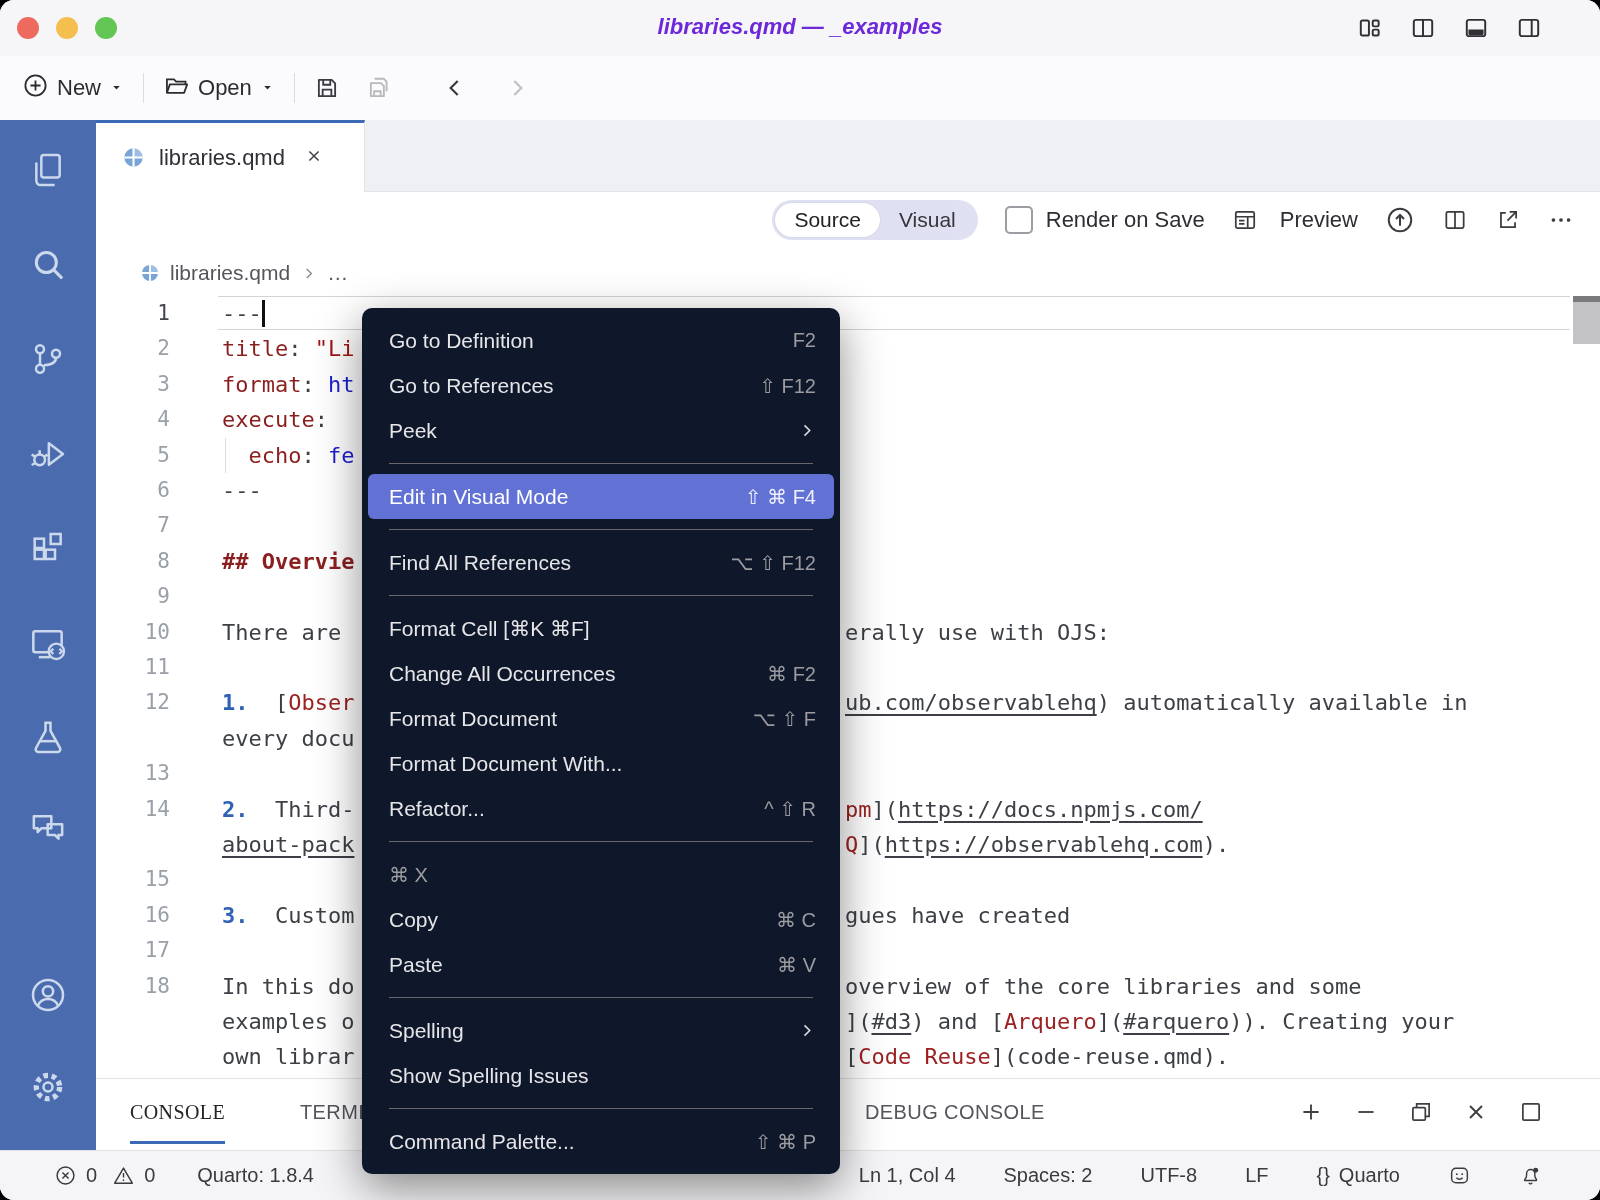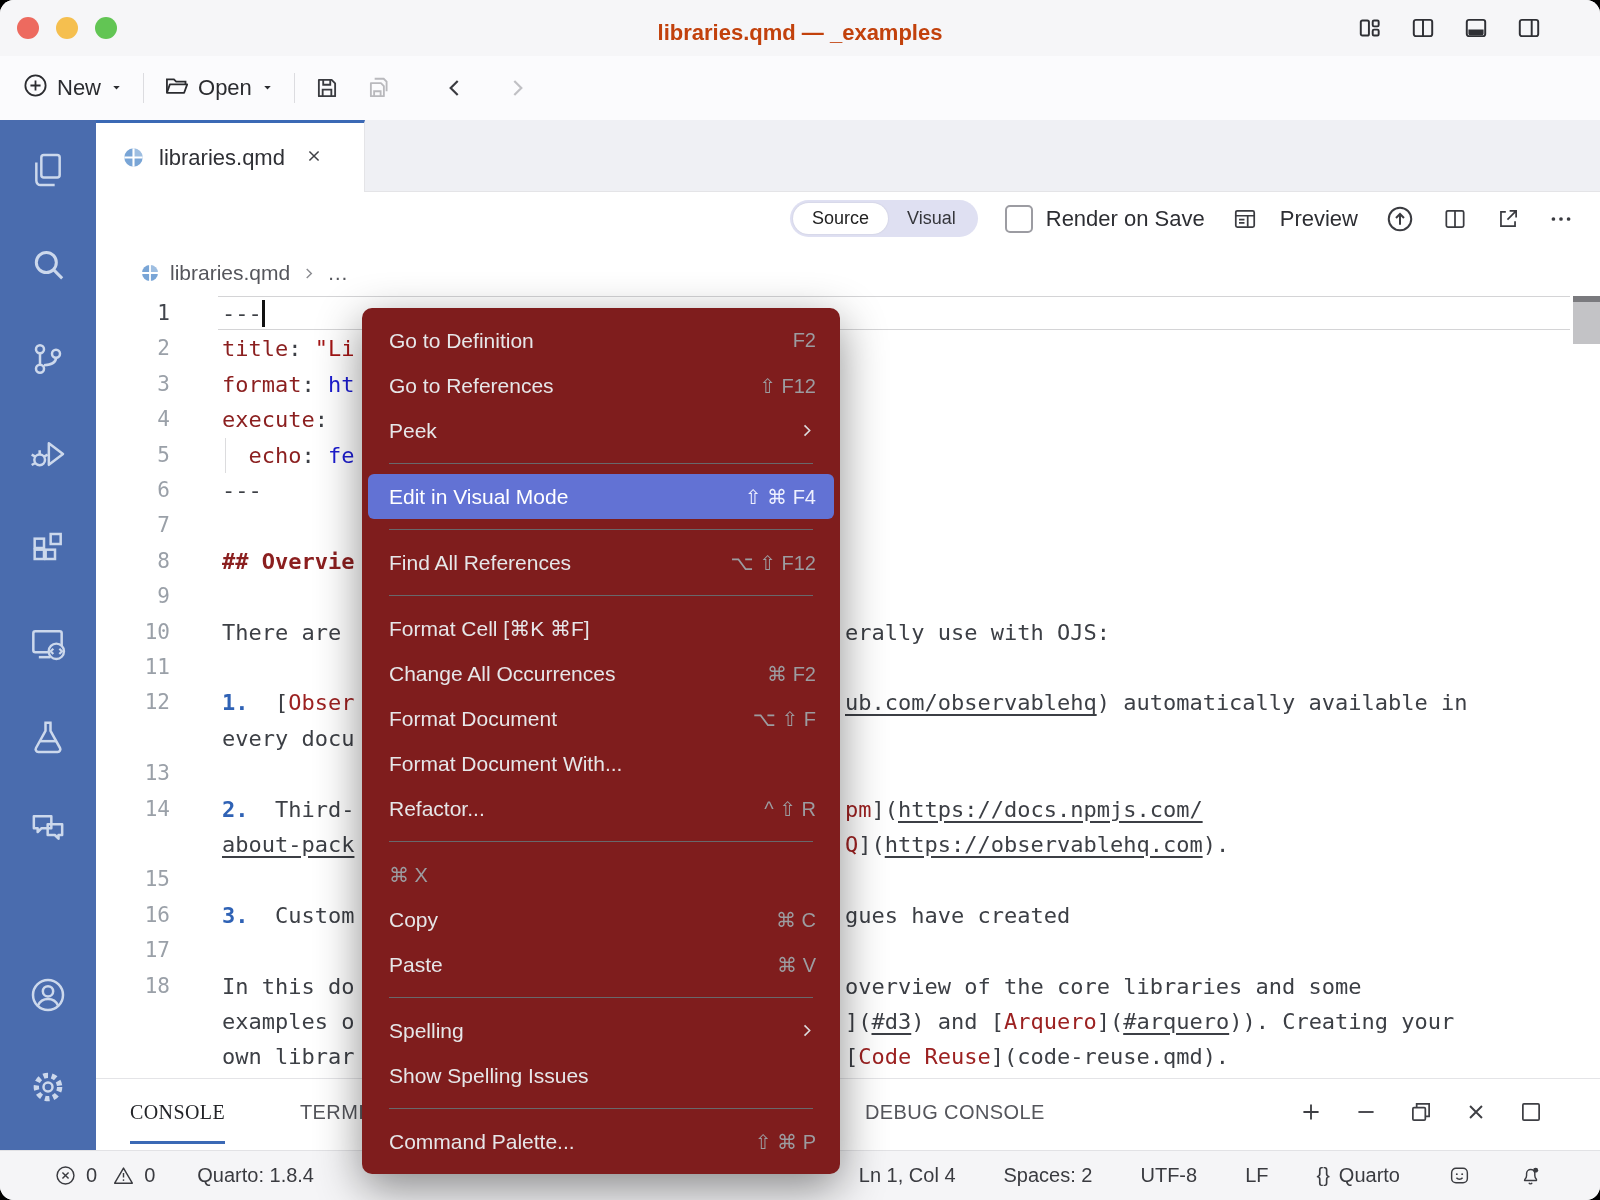--- a/index.html
+++ b/index.html
@@ -3,21 +3,21 @@
 <meta charset="utf-8">
 <style>
   html,body{margin:0;padding:0;background:#000;font-family:"Liberation Sans",sans-serif;}
   .window{position:relative;width:1600px;height:1200px;background:#fff;border-radius:14px;overflow:hidden;}
 
   
   .titlebar{position:absolute;left:0;top:0;width:1600px;height:56px;background:#f6f6f8;border-bottom:1px solid #e3e3e6;}
   .lights{position:absolute;left:17px;top:17px;display:flex;gap:17px;}
   .light{width:22px;height:22px;border-radius:50%;}
   .light.r{background:#ed6a5f}.light.y{background:#f5bf4f}.light.g{background:#62c554}
-  .wtitle{position:absolute;left:0;top:20px;width:100%;text-align:center;font-size:22px;font-weight:600;color:#c2410c;pointer-events:none;}
+  .wtitle{position:absolute;left:0;top:14px;width:100%;text-align:center;font-size:22px;font-weight:600;color:#6d28d9;pointer-events:none;font-style:italic;}
   .winicons{position:absolute;right:58px;top:15px;display:flex;gap:27px;color:#2f3035;}
   .winicons svg{width:26px;height:26px;}
 
   
   .toolbar{position:absolute;left:0;top:56px;width:1600px;height:64px;background:#fbfbfd;border-bottom:1px solid #e3e3e6;}
   .tb-left{position:absolute;left:22px;top:0;height:64px;display:flex;align-items:center;color:#2b2c30;}
   .tb-btn{display:flex;align-items:center;gap:8px;font-size:22px;color:#2b2c30;cursor:default;}
   .tb-btn svg{width:27px;height:27px;}
   .tb-btn .caret svg{width:15px;height:15px;}
   .tb-div{width:1px;height:30px;background:#dcdce0;margin:0 19px;}
@@ -42,21 +42,21 @@
   .tabstrip{position:absolute;left:96px;top:120px;width:1504px;height:72px;background:#eff0f4;border-bottom:1px solid #e4e4e7;box-sizing:border-box;}
   .tab{position:absolute;left:0;top:0;width:269px;height:72px;background:#fff;border-top:3px solid #3b69b5;border-right:1px solid #e4e4e7;display:flex;align-items:center;padding-left:26px;box-sizing:border-box;}
   .tab svg.qicon{width:23px;height:23px;}
   .tab .tlabel{font-size:22px;color:#2f3035;margin-left:14px;}
   .tab .tclose{margin-left:19px;color:#3f4045;}
   .tab .tclose svg{width:20px;height:20px;}
 
   
   .editorbar{position:absolute;left:96px;top:192px;width:1504px;height:60px;background:#fff;}
   .eb-right{position:absolute;right:26px;top:8px;display:flex;align-items:center;gap:27px;color:#3a3b40;}
-  .segctl{display:flex;background:#dfe0f2;border-radius:22px;padding:3px;font-size:18px;}
+  .segctl{display:flex;background:#dfe0f2;border-radius:22px;padding:3px;font-size:21px;}
   .seg-on{background:#fff;border-radius:19px;padding:5px 19px;color:#222;box-shadow:0 0 2px rgba(0,0,0,.12);}
   .seg-off{padding:5px 19px;color:#35363b;}
   .chk{width:24px;height:24px;border:2px solid #9c9ca2;border-radius:5px;background:#fff;}
   .eb-label{font-size:22px;color:#2d2e33;margin-left:-14px;}
   .eb-group{display:flex;align-items:center;gap:10px;}
   .eb-right svg{width:26px;height:26px;display:block;}
 
   
   .breadcrumb{position:absolute;left:96px;top:252px;width:1504px;height:42px;background:#fff;display:flex;align-items:center;padding-left:44px;box-sizing:border-box;gap:10px;}
   .breadcrumb svg.qicon{width:20px;height:20px;}
@@ -95,21 +95,21 @@
 
   
   .status{position:absolute;left:0;top:1150px;width:1600px;height:50px;background:#f5f5f7;border-top:1px solid #e2e2e5;box-sizing:border-box;display:flex;align-items:center;font-size:20px;color:#3a3b40;}
   .st-left{display:flex;align-items:center;gap:10px;padding-left:54px;}
   .st-right{margin-left:auto;display:flex;align-items:center;gap:48px;padding-right:58px;}
   .st-item{display:flex;align-items:center;gap:9px;}
   .status svg{width:23px;height:23px;display:block;}
   .st-gap{width:22px;}
 
   
-  .menu{position:absolute;left:362px;top:308px;width:478px;background:#7f1d1d;border-radius:10px;padding:10px 0;box-shadow:0 14px 46px rgba(0,0,0,.45);z-index:50;font-size:21px;color:#e6e6e8;box-sizing:border-box;}
+  .menu{position:absolute;left:362px;top:308px;width:478px;background:#0f172a;border-radius:10px;padding:10px 0;box-shadow:0 14px 46px rgba(0,0,0,.45);z-index:50;font-size:21px;color:#e6e6e8;box-sizing:border-box;}
   .mi{height:45px;display:flex;align-items:center;padding:0 18px 0 21px;margin:0 6px;border-radius:6px;}
   .mi .lbl{flex:1;white-space:nowrap;}
   .mi .sc{color:#9c9ca0;font-size:20px;white-space:nowrap;}
   .mi.hl{background:#6272d4;color:#fff;}
   .mi.hl .sc{color:#eef0ff;}
   .mi .chev{color:#dcdcde;}
   .mi .chev svg{width:19px;height:19px;display:block;}
   .msep{height:1px;background:#68686b;margin:10px 27px;}
 </style>
 </head>

